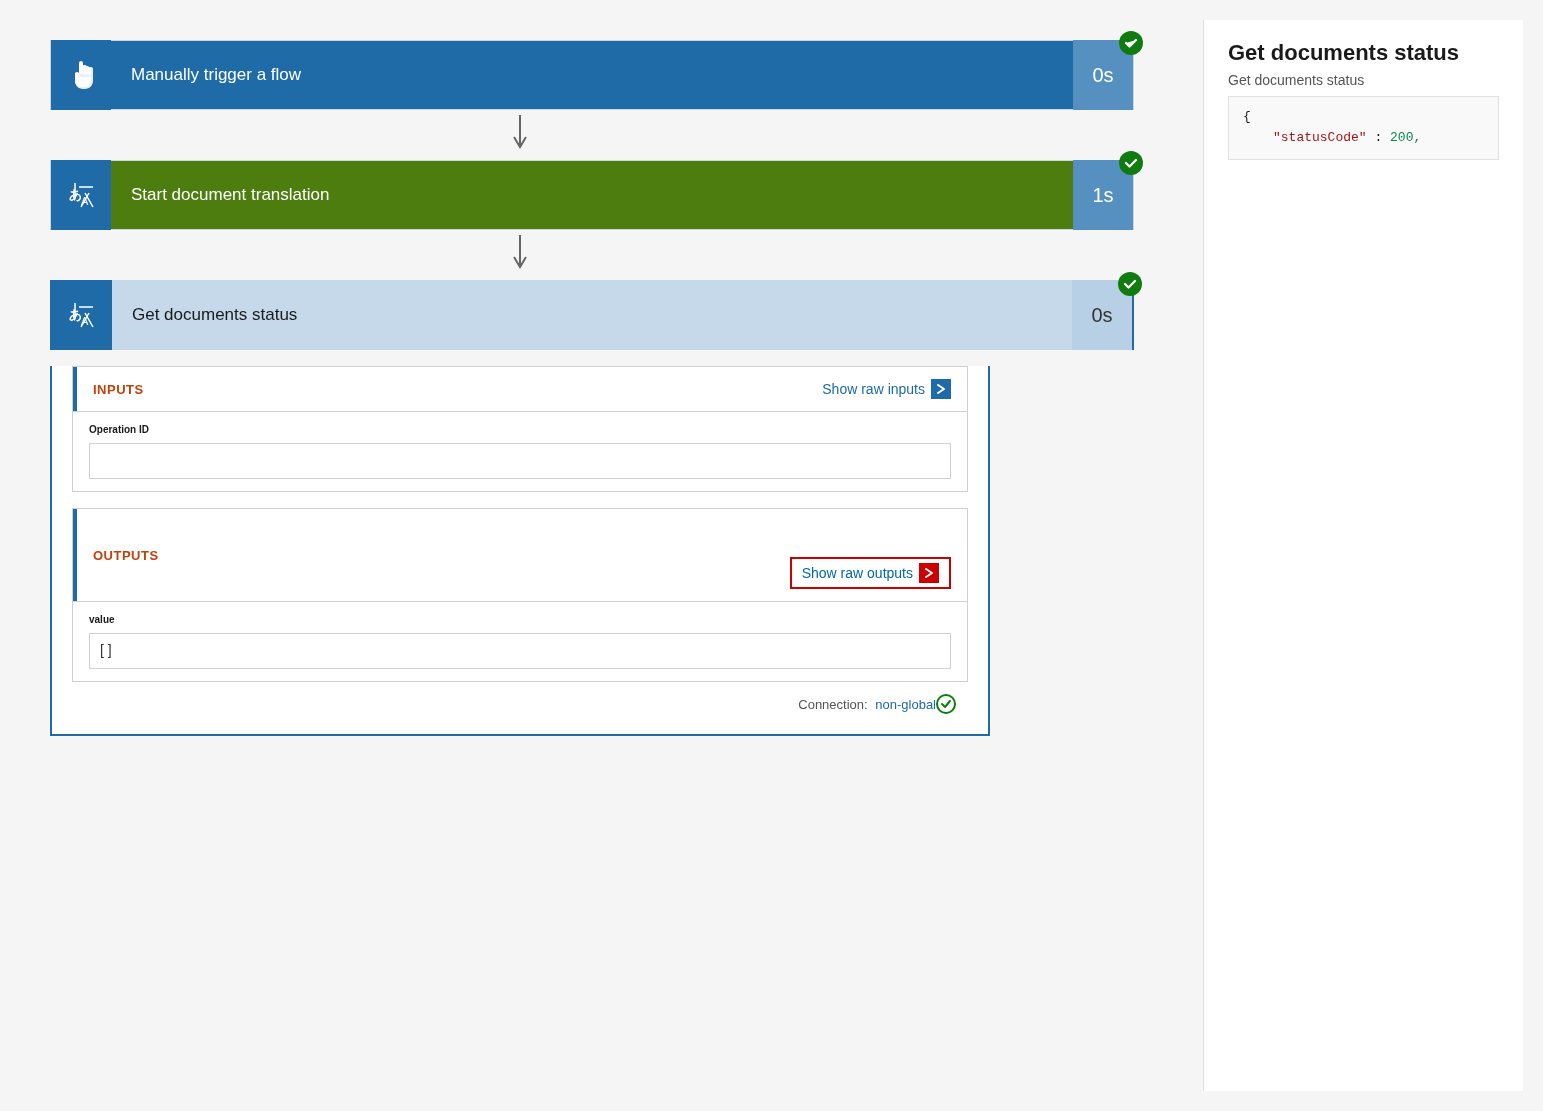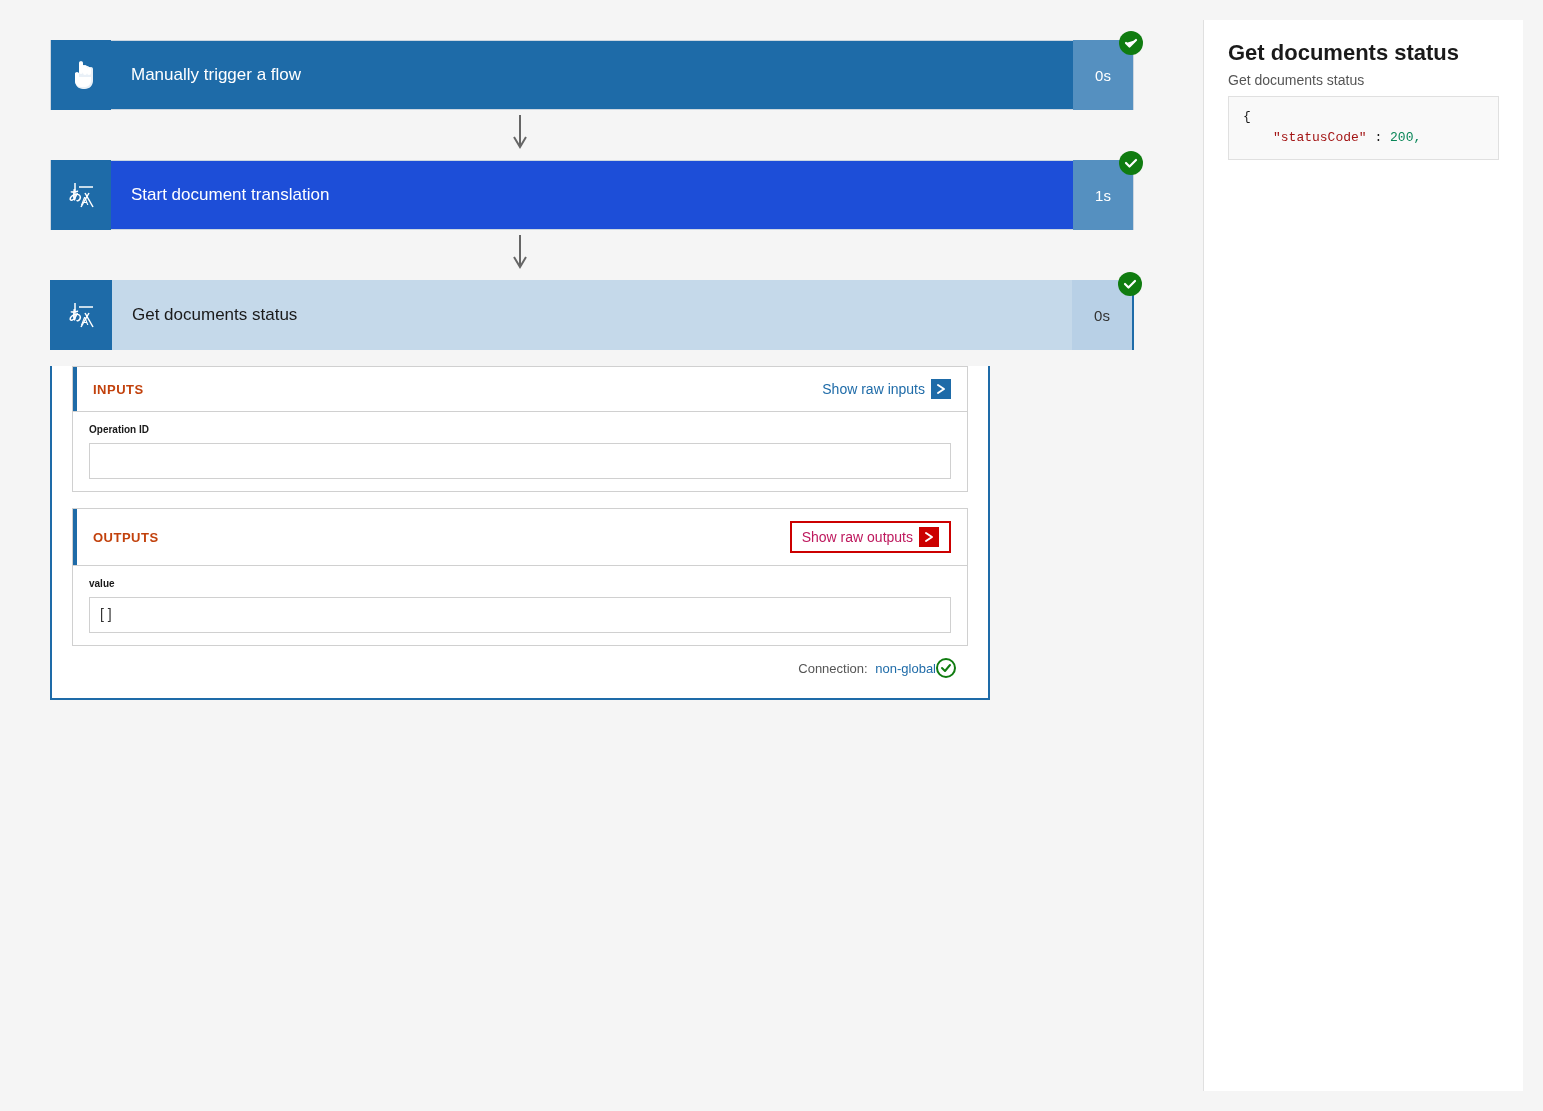--- a/index.html
+++ b/index.html
@@ -44,21 +44,21 @@
       border: 1px solid #ccd6e0;
       position: relative;
       overflow: visible;
     }
 
     .step-card.trigger {
       background: #1e6ba8;
     }
 
     .step-card.translation {
-      background: #1d4ed8;
+      background: #4d7c0f;
     }
 
     .step-card.status {
       background: #c5d9ea;
       border: 2px solid #1e6ba8;
     }
 
     .step-icon {
       width: 60px;
       height: 70px;
@@ -92,21 +92,21 @@
       background: transparent;
     }
 
     .step-card.status .step-label {
       color: #1a1a1a;
       background: #c5d9ea;
     }
 
     .step-duration {
       padding: 0 16px;
-      font-size: 15px;
+      font-size: 20px;
       color: #333;
       background: #b8d0e6;
       height: 70px;
       display: flex;
       align-items: center;
       min-width: 60px;
       justify-content: center;
     }
 
     .step-card.trigger .step-duration,
@@ -182,21 +182,22 @@
       align-items: center;
       gap: 6px;
       font-size: 14px;
       color: #1e6ba8;
       cursor: pointer;
     }
 
     .show-raw-link.outlined {
       border: 2px solid #c00;
       padding: 4px 10px;
-      color: #be185d;
+      color: #0369a1;
+      margin-top: 36px;
     }
 
     .show-raw-link .chevron {
       width: 20px;
       height: 20px;
       background: #1e6ba8;
       display: flex;
       align-items: center;
       justify-content: center;
     }

